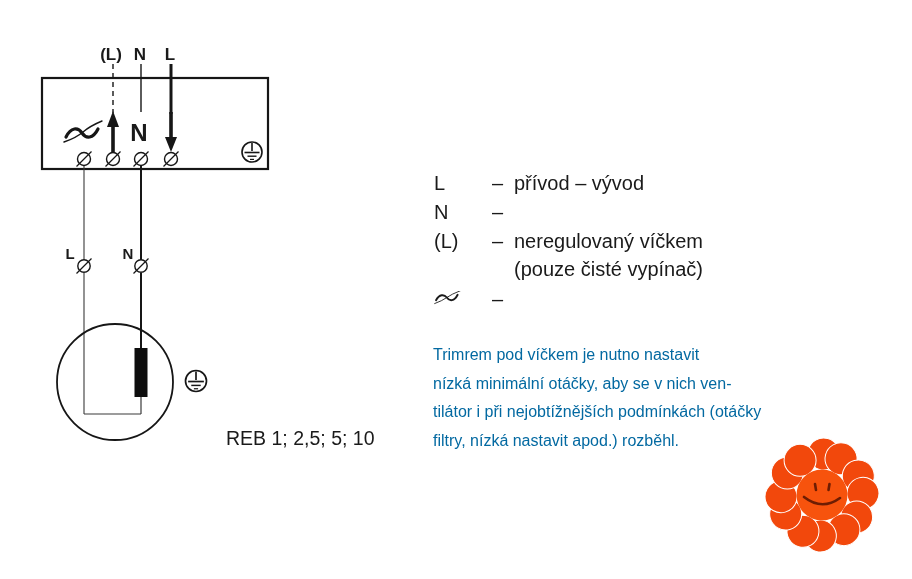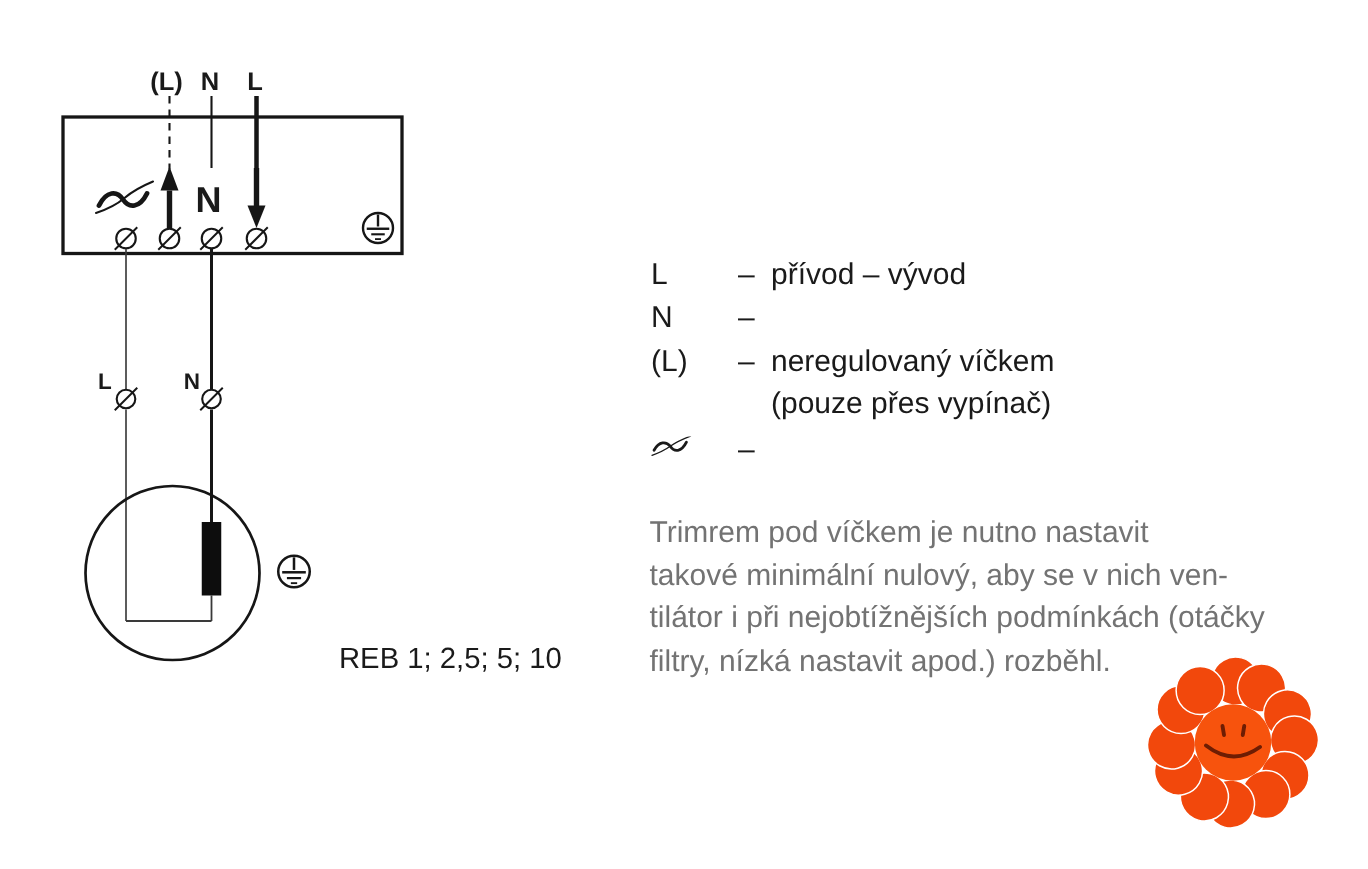--- a/index.html
+++ b/index.html
@@ -7,21 +7,21 @@
     position:relative;width:912px;height:579px;background:#ffffff;overflow:hidden;
     font-family:"Liberation Sans", sans-serif;color:#1a1a1a;
   }
   svg text{font-family:"Liberation Sans", sans-serif;fill:#1a1a1a;}
   .diagram{position:absolute;left:0;top:0;}
   .legend{position:absolute;left:434px;top:169px;font-size:20px;line-height:28.8px;}
   .legend-row{display:flex;align-items:baseline;height:28.8px;}
   .legend-sym{width:58px;flex:0 0 58px;}
   .legend-dash{width:22px;flex:0 0 22px;}
   .legend-icon-wrap{width:58px;flex:0 0 58px;display:flex;align-items:center;height:28.8px;}
-  .note{position:absolute;left:433px;top:341px;font-size:20px;line-height:28.7px;color:#737373;}
+  .note{position:absolute;left:433px;top:341px;font-size:16px;line-height:28.7px;color:#0369a1;}
   .flower{position:absolute;left:752px;top:429px;}
 </style>
 </head>
 <body>
 
 <div class="page">
 
   <svg class="diagram" width="420" height="470" viewBox="0 0 420 470">
 
     <g>
@@ -126,36 +126,36 @@
       <span class="legend-dash">–</span>
     </div>
     <div class="legend-row">
       <span class="legend-sym">(L)</span>
       <span class="legend-dash">–</span>
       <span class="legend-text">neregulovaný víčkem</span>
     </div>
     <div class="legend-row">
       <span class="legend-sym"></span>
       <span class="legend-dash"></span>
-      <span class="legend-text">(pouze přes vypínač)</span>
+      <span class="legend-text">(pouze čisté vypínač)</span>
     </div>
     <div class="legend-row">
       <span class="legend-icon-wrap">
         <svg width="27" height="15" viewBox="0 0 40 21">
           <path d="M3 13 C8 4 15 4 19 9 C23 15 30 15 35 5" fill="none" stroke="#1a1a1a" stroke-width="2.8" stroke-linecap="round"></path>
           <path d="M1 18 Q12 14 19 9 T39 -1" fill="none" stroke="#1a1a1a" stroke-width="1.3" stroke-linecap="round"></path>
         </svg>
       </span>
       <span class="legend-dash">–</span>
     </div>
   </div>
 
   <div class="note">
     <div>Trimrem pod víčkem je nutno nastavit</div>
-    <div>takové minimální nulový, aby se v nich ven-</div>
+    <div>nízká minimální otáčky, aby se v nich ven-</div>
     <div>tilátor i při nejobtížnějších podmínkách (otáčky</div>
     <div>filtry, nízká nastavit apod.) rozběhl.</div>
   </div>
 
   <svg class="flower" width="140" height="132" viewBox="-70 -66 140 132">
     <g transform="rotate(15)">
       <g transform="rotate(0)">
         <circle cx="-9" cy="-40" r="16" fill="#f2480c" stroke="#ffffff" stroke-width="1"></circle>
         <circle cx="9" cy="-40" r="16" fill="#f2480c" stroke="#ffffff" stroke-width="1"></circle>
       </g>

